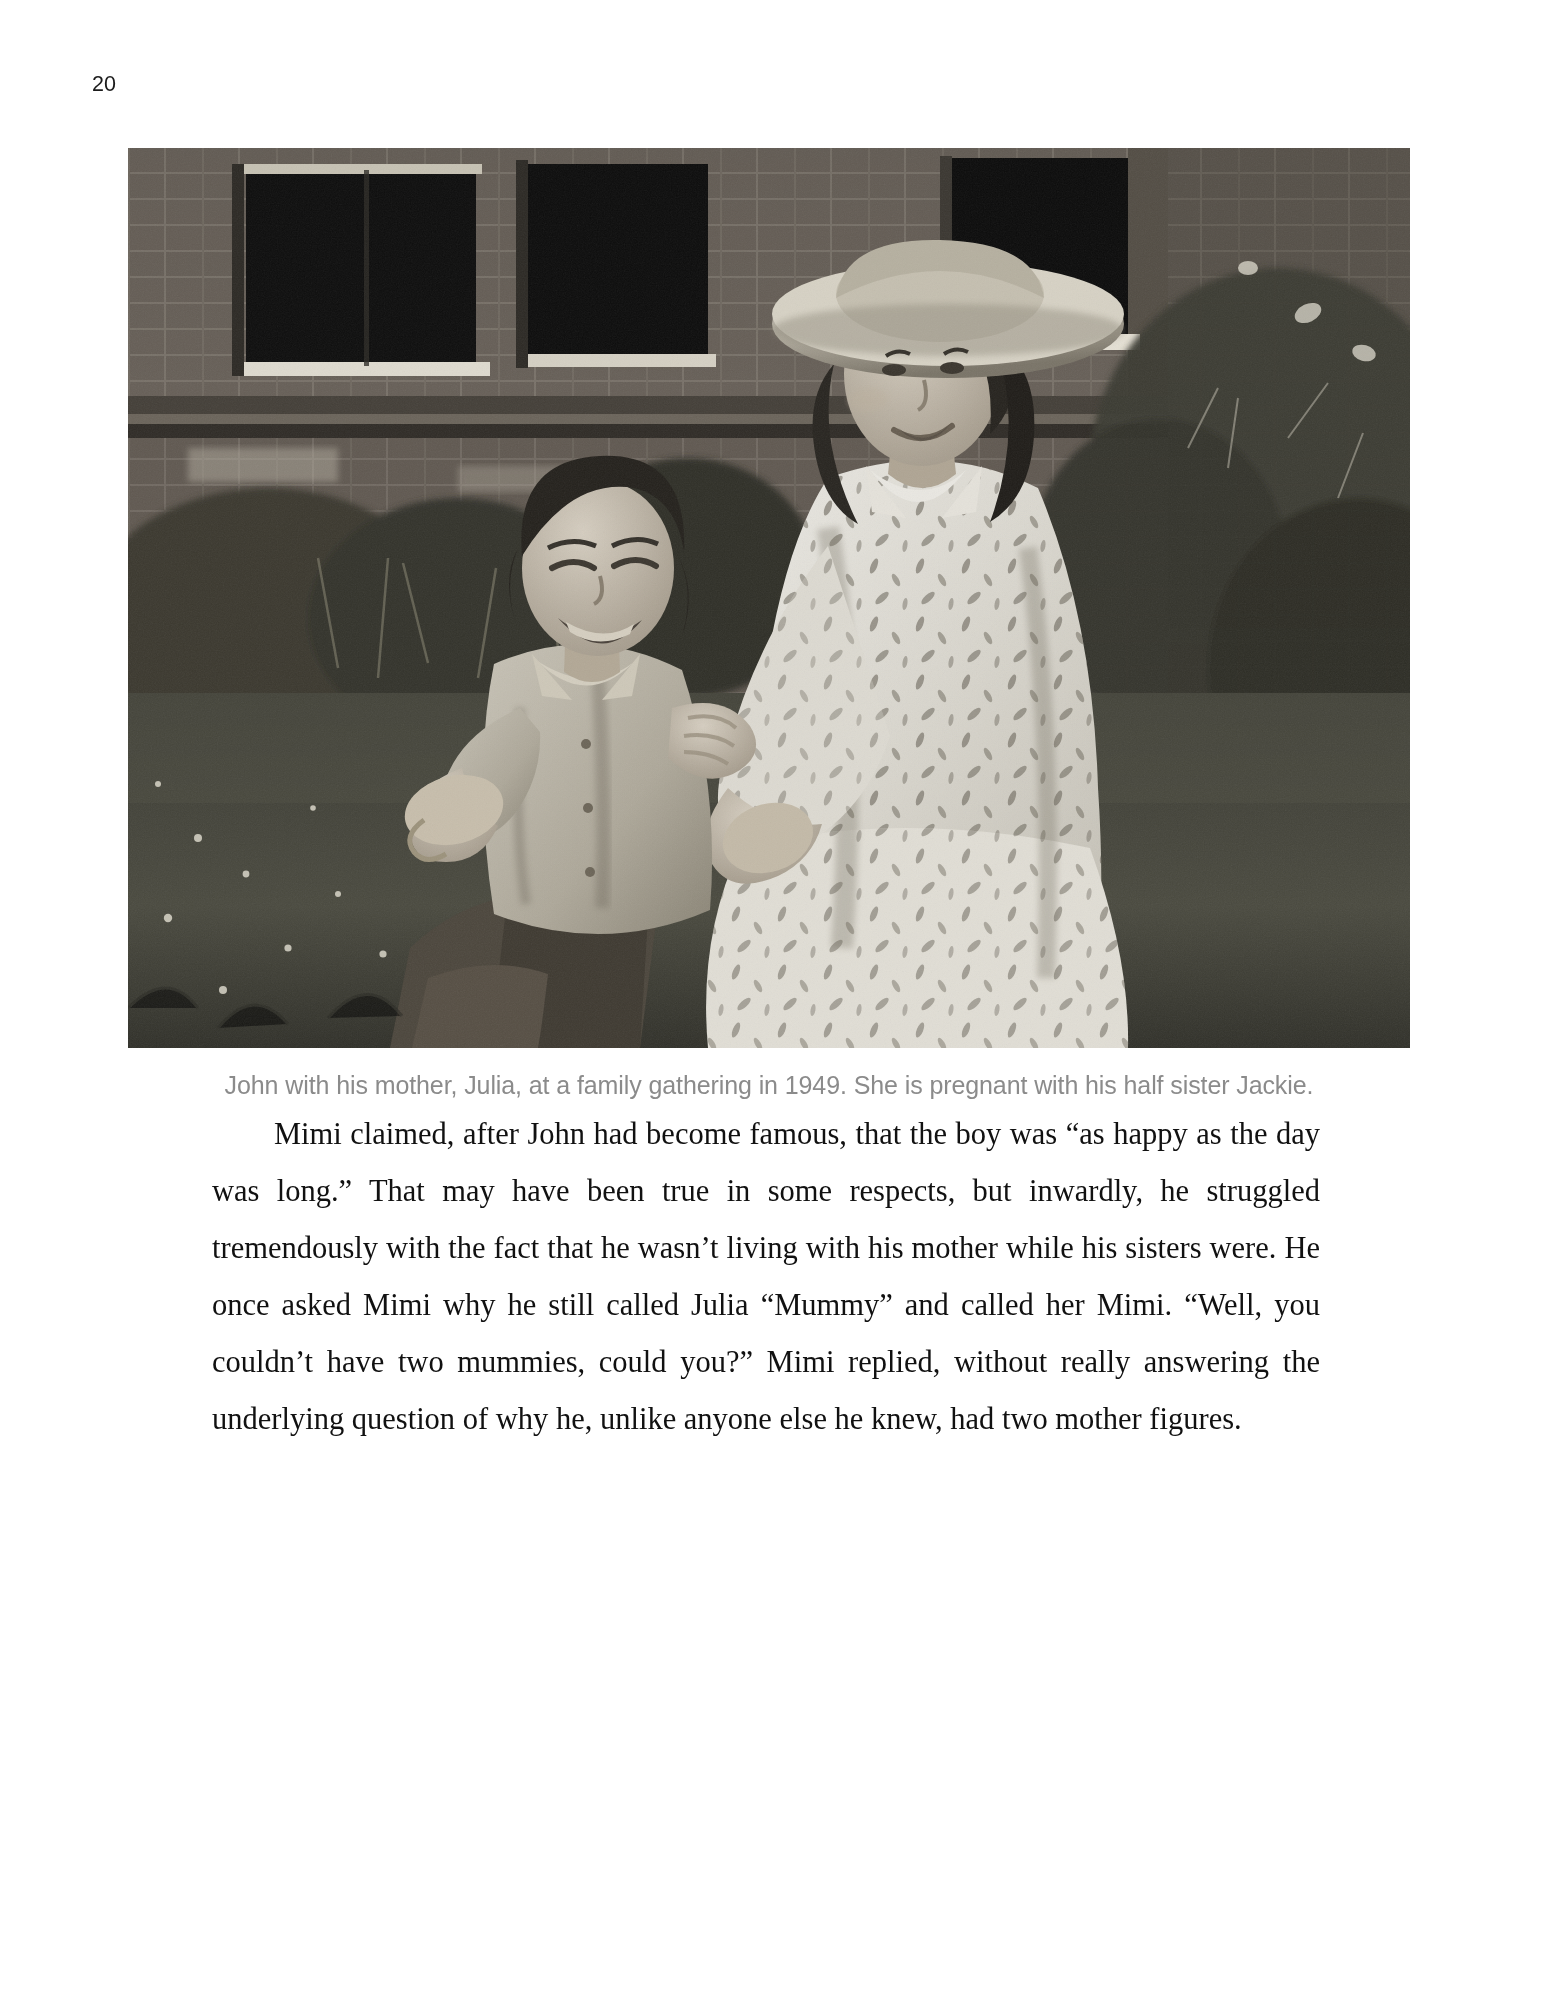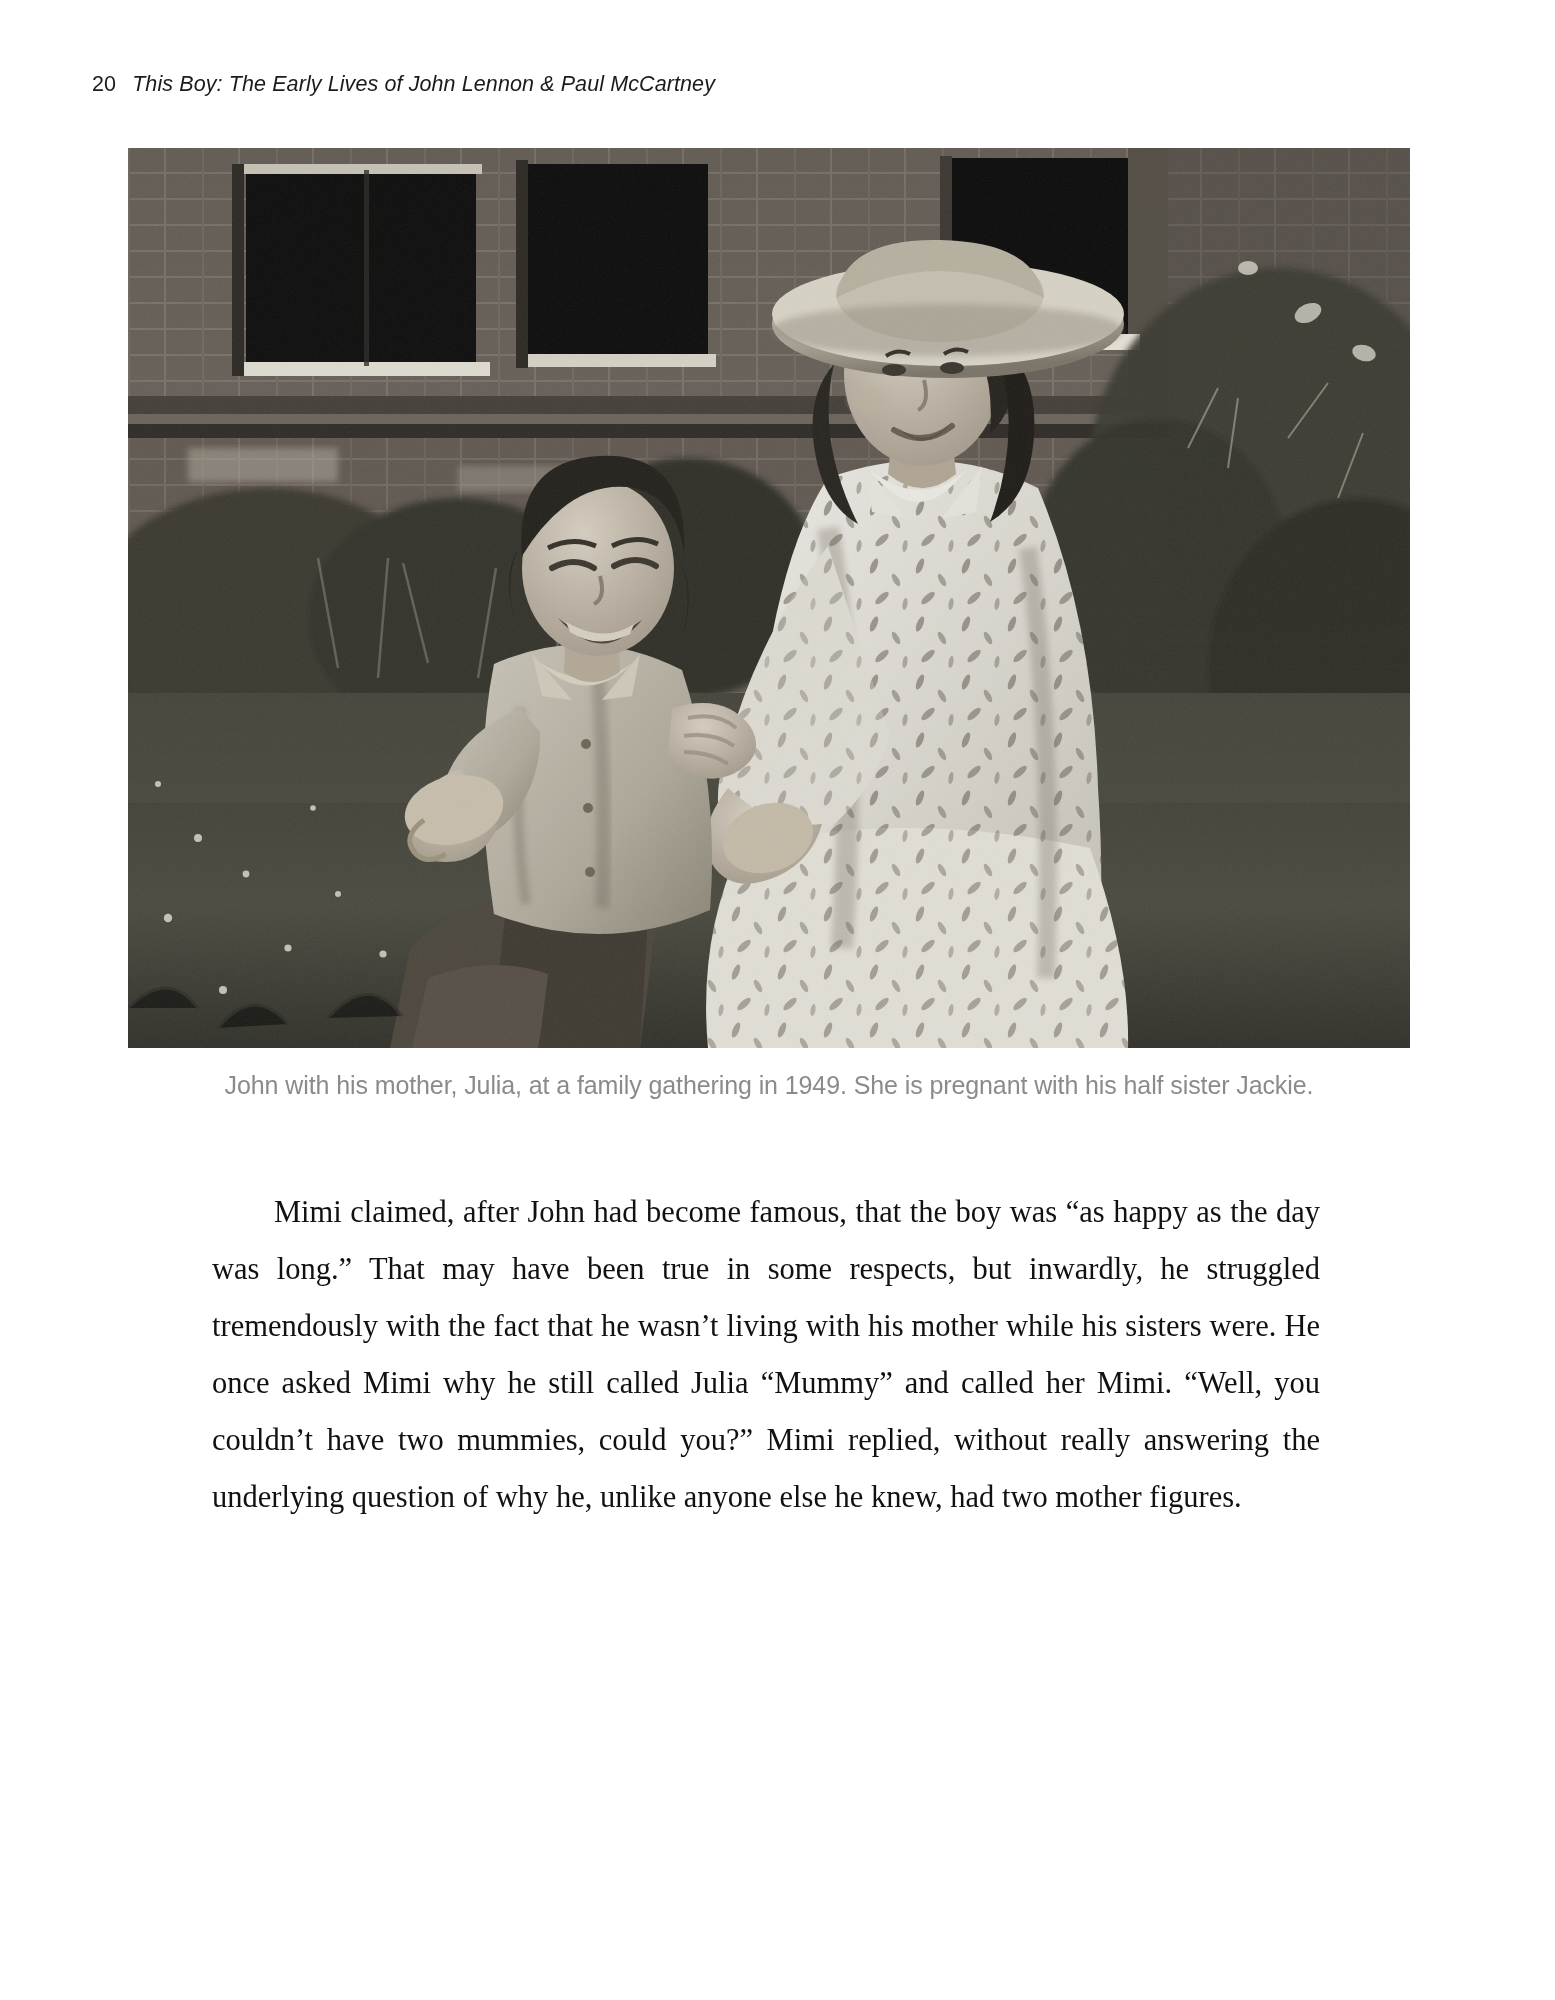--- a/index.html
+++ b/index.html
@@ -72,21 +72,21 @@
     font-family: "Liberation Sans", sans-serif;
     font-size: 25px;
     color: #8b8b8b;
     letter-spacing: -0.1px;
     line-height: 1.3;
   }
 
   
   .body-col {
     position: absolute;
-    top: 1184px;
+    top: 1106px;
     left: 212px;
     width: 1108px;
   }
   .body-col p {
     margin: 0;
     font-family: "Liberation Serif", serif;
     font-size: 30.5px;
     line-height: 57px;
     text-align: justify;
     text-indent: 62px;
@@ -97,21 +97,20 @@
   .body-col p:last-child { text-align: justify; }
   .body-col p + p { margin-top: 0; }
 </style>
 </head>
 <body>
 
 <div class="page">
 
   <div class="running-head">
     <span class="folio">20</span>
-    <span class="book-title">This Boy: The Early Lives of John Lennon &amp; Paul McCartney</span>
   </div>
 
   <div class="figure">
     <div class="photo-frame">
       <svg viewBox="0 0 1282 900" preserveAspectRatio="xMidYMid slice">
         <defs>
           <linearGradient id="skyDark" x1="0" y1="0" x2="0" y2="1">
             <stop offset="0%" stop-color="#3a3a38"></stop>
             <stop offset="100%" stop-color="#4c4a46"></stop>
           </linearGradient>

